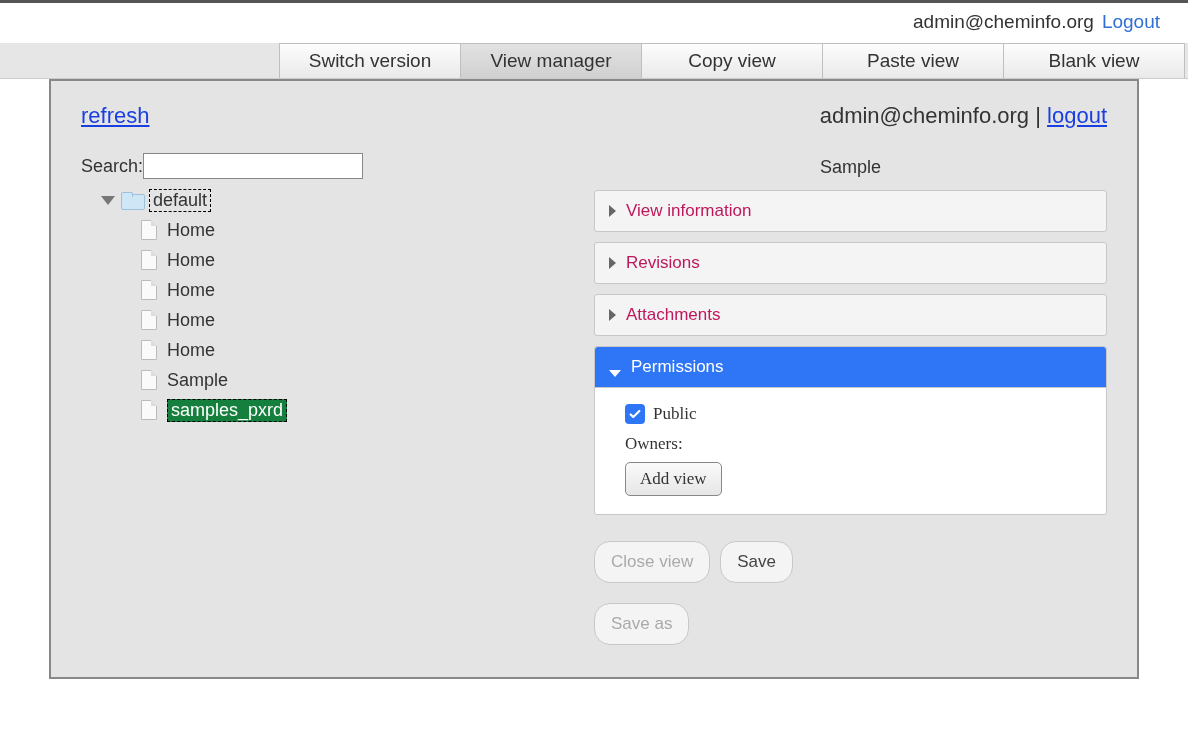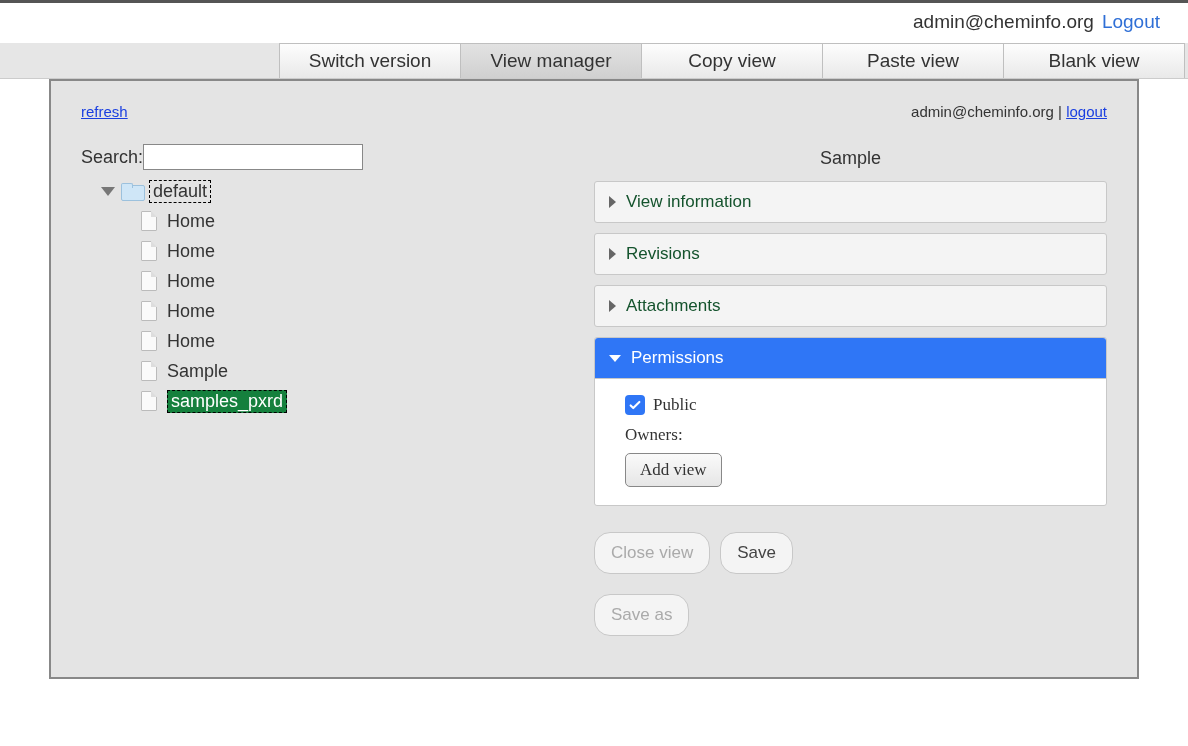--- a/index.html
+++ b/index.html
@@ -50,21 +50,21 @@
     margin: 0 49px 25px 49px;
     border: 2px solid #888;
     background: #e4e4e4;
     min-height: 600px;
     padding: 22px 30px 30px 30px;
     position: relative;
   }
   .ws-topline {
     display: flex;
     justify-content: space-between;
-    font-size: 15px;
+    font-size: 22px;
     margin-bottom: 24px;
   }
   .link-blue {
     color: #1a3fe0;
     text-decoration: underline;
     cursor: pointer;
   }
   .ws-right-login { color: #333; }
   .ws-body { display: flex; }
   .left-col { width: 50%; padding-right: 20px; }
@@ -112,24 +112,24 @@
   .indent1{ padding-left:20px; }
   .indent2{ padding-left:60px; }
 
   .right-title{ text-align:center; font-size:18px; margin:4px 0 12px 0; }
 
   .accordion{
     border:1px solid #c8c8c8;background:#f4f4f4;border-radius:3px;
     margin-bottom:10px;
   }
   .acc-header{
-    display:flex;align-items:center;padding:10px 14px;font-size:17px;color:#14532d;cursor:pointer;
+    display:flex;align-items:center;padding:10px 14px;font-size:17px;color:#be185d;cursor:pointer;
   }
   .acc-header.active{
-    background:#2f76f6;color:#fff;border-radius:3px 3px 0 0;
+    background:#2f76f6;color:#fff;border-radius:3px 3px 0 0;align-items:flex-end;
   }
   .tri-right{
     width:0;height:0;border-top:6px solid transparent;border-bottom:6px solid transparent;
     border-left:7px solid #666;margin-right:10px;
   }
   .tri-down{
     width:0;height:0;border-left:6px solid transparent;border-right:6px solid transparent;
     border-top:7px solid #fff;margin-right:10px;
   }
   .acc-body{

